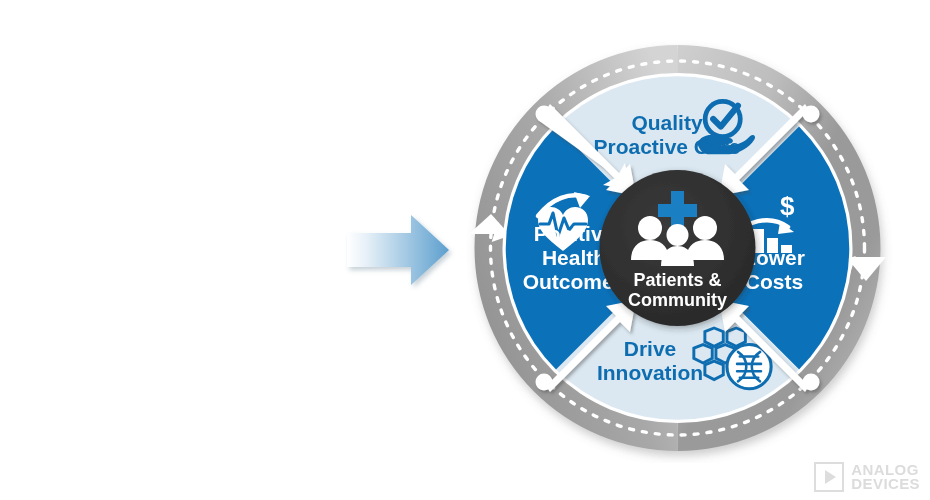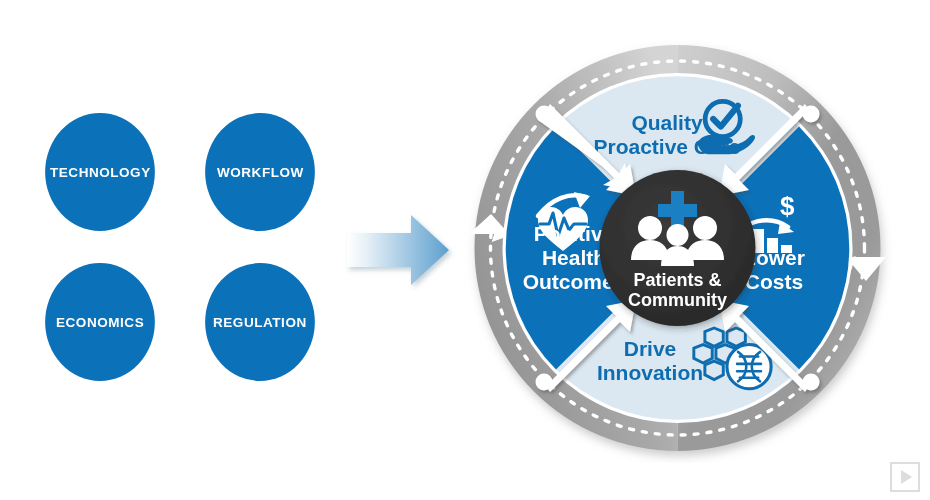--- a/index.html
+++ b/index.html
@@ -64,34 +64,20 @@
     font-weight:bold;
     line-height:14px;
     letter-spacing:.4px;
   }
 </style>
 </head>
 <body>
 
 <div class="stage">
 
-  <div class="drivers">
-    <div class="driver d0" style="background: rgb(11, 113, 185);">
-      <span>TECHNOLOGY</span>
-    </div>
-    <div class="driver d1" style="background: rgb(11, 113, 185);">
-      <span>WORKFLOW</span>
-    </div>
-    <div class="driver d2" style="background: rgb(11, 113, 185);">
-      <span>ECONOMICS</span>
-    </div>
-    <div class="driver d3" style="background: rgb(11, 113, 185);">
-      <span>REGULATION</span>
-    </div>
-  </div>
 
   <div class="big-arrow">
     <svg width="110" height="82" viewBox="0 0 110 82">
       <defs>
         <linearGradient id="agrad" x1="0" y1="0" x2="1" y2="0">
           <stop offset="0" stop-color="#ffffff"></stop>
           <stop offset="0.18" stop-color="#e8f1f8"></stop>
           <stop offset="1" stop-color="#5c9fce"></stop>
         </linearGradient>
         <filter id="ashadow" x="-25%" y="-25%" width="160%" height="160%">
@@ -280,15 +266,19 @@
         <text x="217.5" y="248" text-anchor="middle">Patients &amp;</text>
         <text x="217.5" y="268" text-anchor="middle">Community</text>
       </g>
     </svg>
   </div>
 
   <div class="logo">
     <div class="logo-mark">
       <div class="logo-tri"></div>
     </div>
+    <div class="logo-text">
+      <div>ANALOG</div>
+      <div>DEVICES</div>
+    </div>
   </div>
 
 </div>
 
 </body></html>

